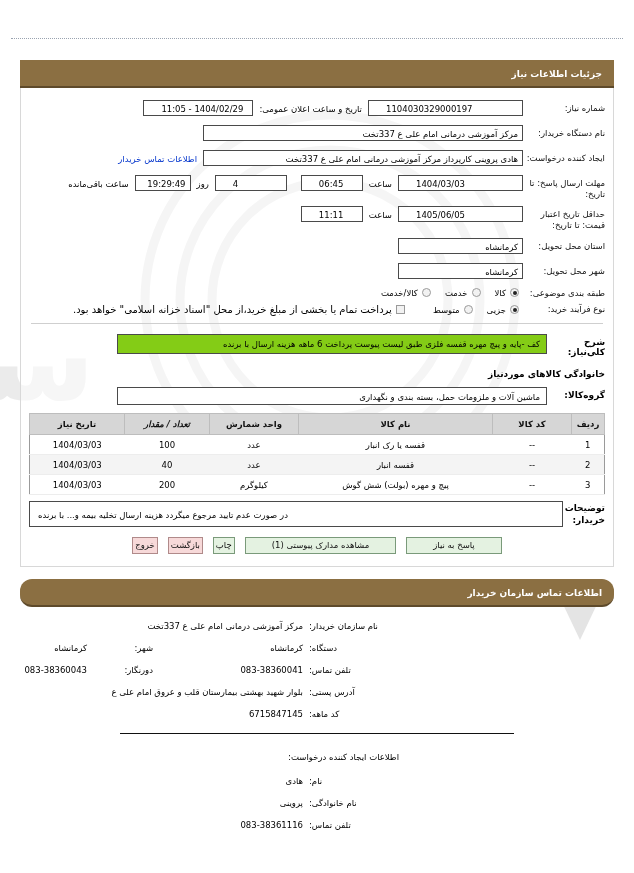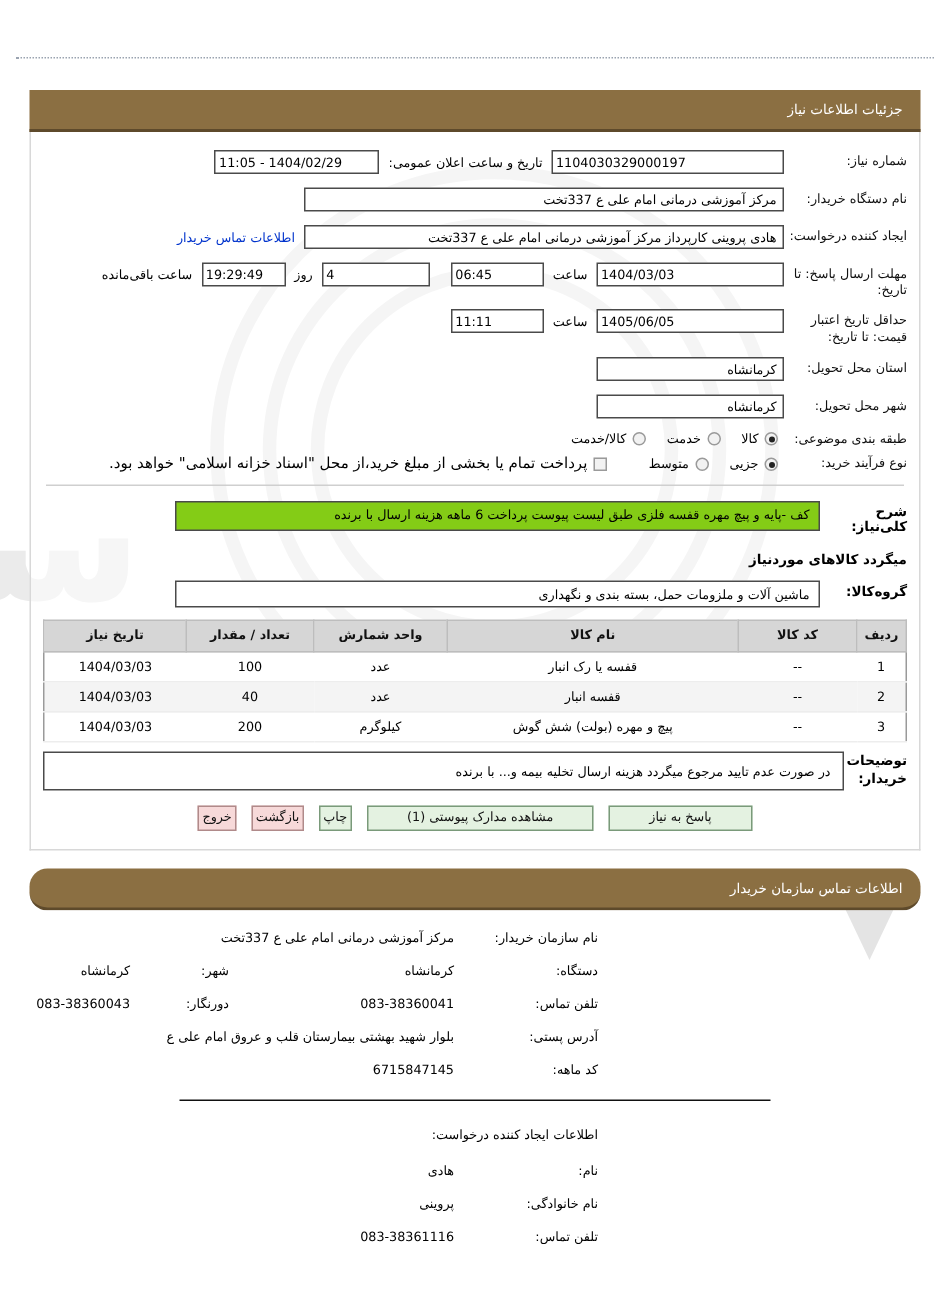--- a/index.html
+++ b/index.html
@@ -41,21 +41,21 @@
   .top-rule {
     height: 1px;
     margin: 38px 1px 0 1px;
     border-top: 1px dotted #9aa3b0;
   }
 
   
   .section-bar {
     background: #8B6F42;
     color: #ffffff;
-    font-weight: normal;
+    font-weight: bold;
     font-size: 9px;
     height: 28px;
     line-height: 28px;
     padding: 0 12px;
     box-sizing: border-box;
     border-bottom: 2px solid #5e4a2b;
     margin: 20px 10px 0 10px;
   }
   .section-bar.contact-bar { margin-top: 12px; }
 
@@ -95,21 +95,21 @@
     background: #fff;
     height: 16px;
     line-height: 16px;
     padding: 0 4px;
     box-sizing: border-box;
     font-size: 8.5px;
     text-align: right;
     white-space: nowrap;
     overflow: hidden;
   }
-  .fbox.num { text-align: left; padding-left: 2px; }
+  .fbox.num { text-align: left; padding-left: 17px; }
   .inline-label {
     padding: 0 6px;
     line-height: 18px;
     font-size: 8.5px;
     white-space: nowrap;
   }
   .spacer { flex: 1 1 auto; }
 
   a.link {
     color: #0033cc;
@@ -193,34 +193,34 @@
     border-bottom: 1px solid #ededed;
     height: 17px;
     padding: 1px 4px;
     text-align: center;
     font-size: 8.5px;
   }
   table.items tr.alt td { background: #f4f4f4; }
   .col-radif { width: 26px; }
   .col-code  { width: 72px; }
   .col-unit  { width: 82px; }
-  .col-qty   { width: 78px; }
+  .col-qty   { width: 78px; font-style: italic; }
   .col-date  { width: 88px; }
 
   
   .nrow { display: flex; align-items: stretch; margin-top: 6px; }
   .nlabel {
     font-weight: bold; font-size: 9px; width: 42px; flex: 0 0 42px;
     text-align: right; line-height: 1.3; padding-top: 2px;
   }
   .nbox {
     border: 1px solid #4a4a4a; background: #fff;
     flex: 1 1 auto; height: 26px; line-height: 26px;
     padding: 0 8px; box-sizing: border-box;
-    font-size: 8.5px; text-align: right;
+    font-size: 8.5px; text-align: left;
   }
 
   
   .btnbar {
     display: flex; justify-content: center; align-items: center;
     gap: 10px; margin: 10px 0 4px 0;
   }
   .btn {
     border: 1px solid #7a9a7a;
     background: #e4f2e1;
@@ -237,21 +237,21 @@
   .btn.danger { background: #f7d9d9; border-color: #b08a8a; }
   .btn.wide { padding: 0 26px; }
 
   
   .contact {
     margin: 0 10px;
     padding: 14px 0 0 0;
     box-sizing: border-box;
   }
   .crow { display: flex; align-items: center; margin-bottom: 12px; font-size: 8.5px; }
-  .clabel { width: 90px; flex: 0 0 90px; text-align: right; padding-left: 6px; }
+  .clabel { width: 90px; flex: 0 0 90px; text-align: left; padding-left: 6px; }
   .cval   { width: 150px; flex: 0 0 150px; text-align: right; }
   .clabel2{ width: 60px; flex: 0 0 60px; text-align: right; padding-left: 6px; }
   .cval2  { width: 130px; flex: 0 0 130px; text-align: right; }
   .cval-wide { flex: 0 0 300px; width: 300px; text-align: right; }
   .crule { border: none; border-top: 1.5px solid #111; margin: 14px 100px 18px 100px; }
   .creator-head { font-size: 8.5px; text-align: right; padding-right: 0; margin-bottom: 14px; }
   .contact-inner { padding-right: 215px; }
 </style>
 </head>
 <body>
@@ -372,21 +372,21 @@
 
     <hr class="card-sep">
 
     <div class="srow">
       <div class="slabel">شرح کلی‌نیاز:</div>
       <div class="sbox">کف -پایه و پیچ مهره قفسه فلزی طبق لیست پیوست   پرداخت 6 ماهه  هزینه ارسال با برنده</div>
       <div class="spacer"></div>
     </div>
 
     <div class="srow" style="margin:2px 0 2px 0;">
-      <div class="subhead" style="width:150px;flex:0 0 150px;">میگردد کالاهای موردنیاز</div>
+      <div class="subhead" style="width:150px;flex:0 0 150px;">خانوادگی کالاهای موردنیاز</div>
       <div class="spacer"></div>
     </div>
 
     <div class="srow" style="margin:4px 0 8px 0;">
       <div class="slabel">گروه‌کالا:</div>
       <div class="gbox">ماشین آلات و ملزومات حمل، بسته بندی و نگهداری</div>
       <div class="spacer"></div>
     </div>
 
     <table class="items">

